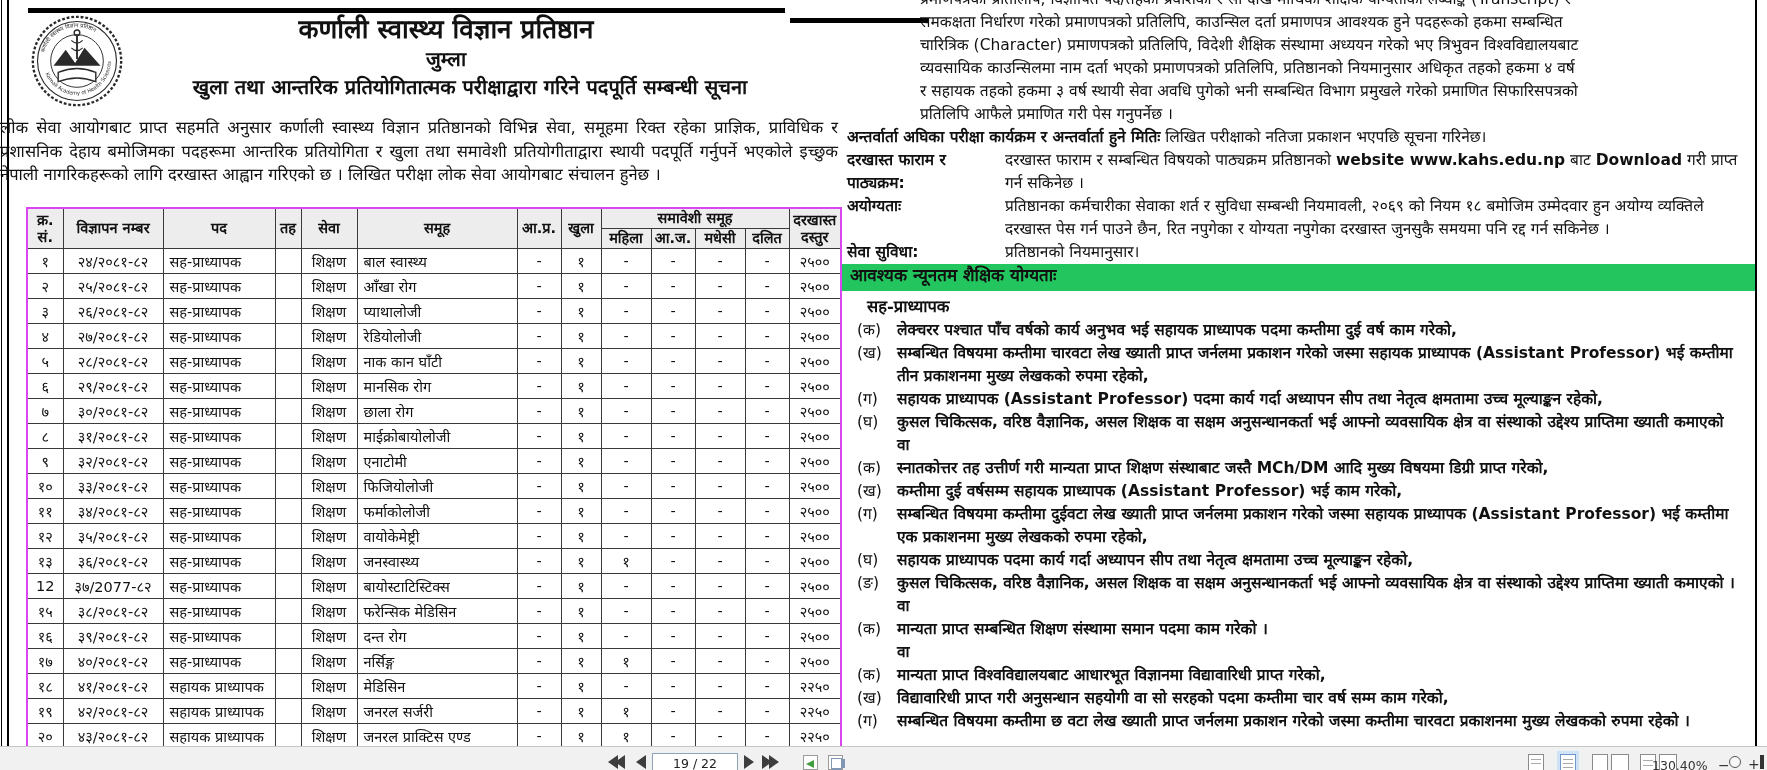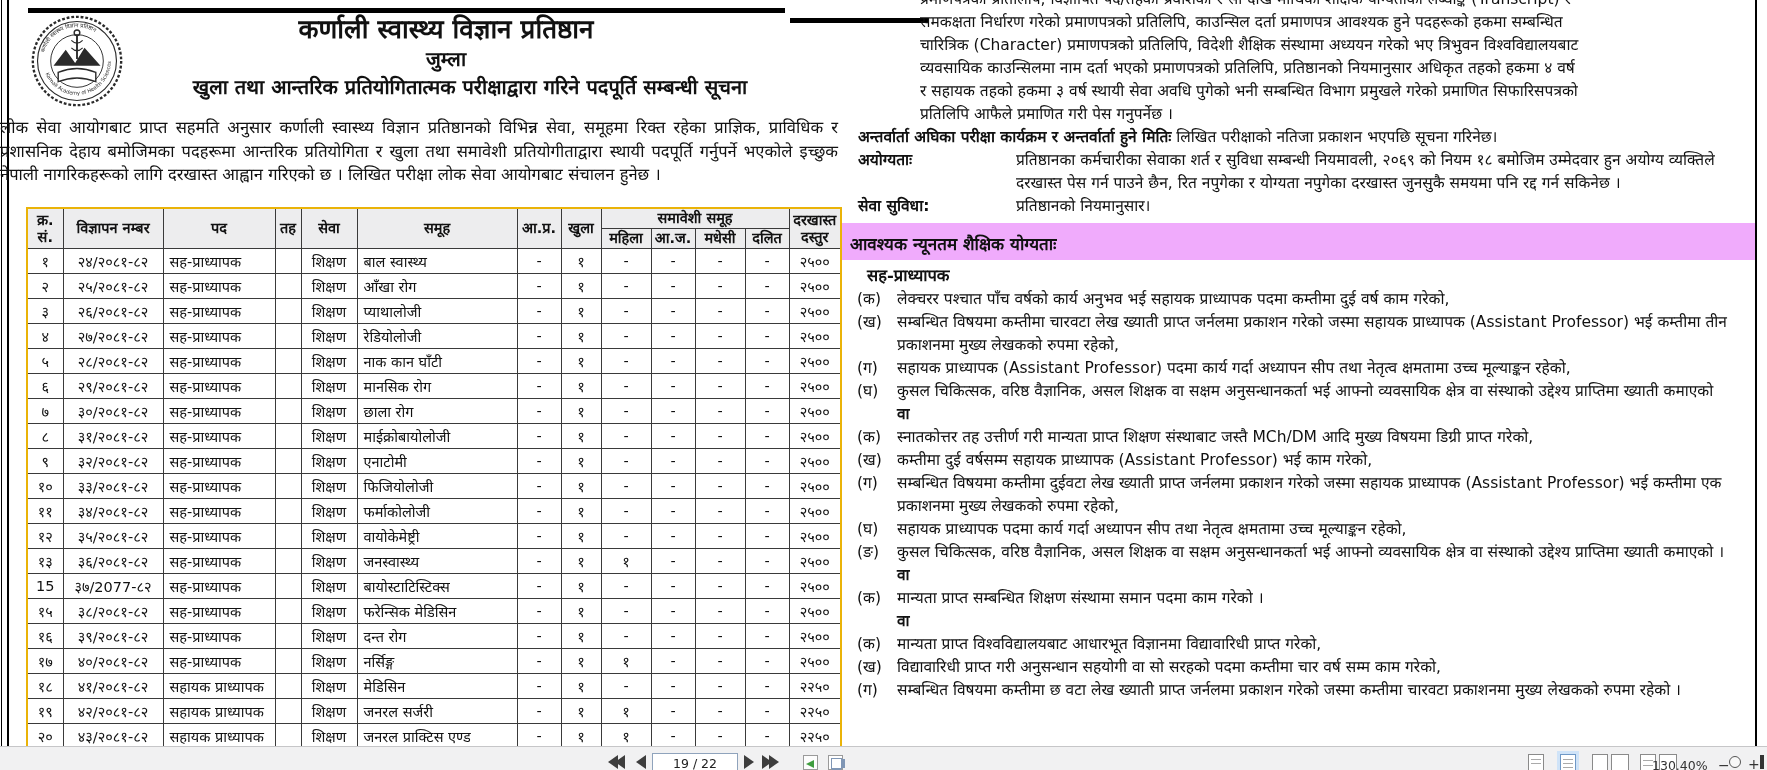--- a/index.html
+++ b/index.html
@@ -20,43 +20,43 @@
   .doc-header { position:relative; height:112px; }
   .logo-wrap { position:absolute; left:30px; top:14px; width:94px; height:94px; }
   .titles { position:absolute; left:110px; top:12px; width:672px; text-align:center; }
   .org-name { font-size:26px; font-weight:bold; line-height:34px; }
   .org-loc  { font-size:20px; font-weight:bold; line-height:27px; }
   .notice-title { font-size:20px; font-weight:bold; line-height:28px;padding-left:48px; }
   .pub-date { text-align:center; font-size:15px; line-height:20px; margin-top:1px; }
   .intro { margin-top:4px; width:838px; font-size:16.5px; line-height:23.5px; text-align:justify; }
 
   table.vac { position:absolute; left:26px; top:207px; width:814px;
-    border-collapse:collapse; table-layout:fixed; border:2px solid #eab308; }
+    border-collapse:collapse; table-layout:fixed; border:2px solid #d946ef; }
   table.vac th, table.vac td { border:1px solid #3a3a3a; font-size:14.5px; overflow:hidden; }
   table.vac th { background:#ededee; font-weight:bold; text-align:center; white-space:pre-line; line-height:17px; padding:1px 1px; }
   table.vac td { height:25px; text-align:center; padding:0 3px; white-space:nowrap; background:#fff; }
   table.vac td.al { text-align:left; padding-left:6px; }
 
   
   .right-col { position:absolute; left:842px; top:0; width:913px; height:746px; overflow:hidden;
     font-size:15.5px; line-height:23px; }
   .topcut { margin-top:-12px; margin-left:78px; width:830px; }
   .topcut .tline { white-space:nowrap; }
-  .info-row { display:flex; margin-left:16px; width:903px; }
+  .info-row { display:flex; margin-left:5px; width:903px; }
   .info-label { flex:0 0 158px; font-weight:bold; }
   .info-row.wide { display:block; }
   .info-row.wide .info-label { display:inline; }
   .info-value { flex:1 1 auto; }
   .b { font-weight:bold; }
-  .qual-header { margin-top:5px; width:913px; background:#f0abfc; font-weight:bold; font-size:17px;
-    padding:10px 0 4px 8px; }
+  .qual-header { width:913px; background:#22c55e; font-weight:bold; font-size:17px;
+    padding:0 0 4px 8px; }
   .qual-sub { margin-top:4px; margin-left:25px; font-weight:bold; font-size:16.5px; line-height:24px; }
   .q-item { display:flex; margin-left:15px; width:890px; }
   .q-m { flex:0 0 40px; }
-  .q-t { flex:1 1 auto; }
+  .q-t { flex:1 1 auto;font-weight:bold; }
   .q-item.or { margin-left:55px; font-weight:bold; }
 
   
   .toolbar { position:absolute; left:0; top:746px; width:1767px; height:24px; overflow:hidden;
     background:#f1f1f2; border-top:1px solid #c6c6c8; z-index:20; }
   .tb-inner { position:relative; width:1767px; height:40px; }
   .nav-btn { position:absolute; top:8px; display:flex; align-items:center; cursor:default; }
   .tri-l { width:0;height:0;border-top:7px solid transparent;border-bottom:7px solid transparent;border-right:10px solid #3d3d3d; }
   .tri-r { width:0;height:0;border-top:7px solid transparent;border-bottom:7px solid transparent;border-left:10px solid #3d3d3d; }
   .pagebox { position:absolute; left:652px; top:6px; width:86px; height:22px; background:#fff;
@@ -345,21 +345,21 @@
             <td class="al">जनस्वास्थ्य</td>
             <td>-</td>
             <td>१</td>
             <td>१</td>
             <td>-</td>
             <td>-</td>
             <td>-</td>
             <td>२५००</td>
           </tr>
           <tr>
-            <td>15</td>
+            <td>12</td>
             <td>३७/2077-८२</td>
             <td class="al">सह-प्राध्यापक</td>
             <td></td>
             <td>शिक्षण</td>
             <td class="al">बायोस्टाटिस्टिक्स</td>
             <td>-</td>
             <td>१</td>
             <td>-</td>
             <td>-</td>
             <td>-</td>
@@ -465,20 +465,24 @@
         <div class="tline">प्रमाणपत्रको प्रतिलिपि, विज्ञापित पद/तहको प्रवेशिका र सो देखि माथिका शैक्षिक योग्यताका लब्धाङ्क (Transcript) र</div>
         <div class="tline">समकक्षता निर्धारण गरेको प्रमाणपत्रको प्रतिलिपि, काउन्सिल दर्ता प्रमाणपत्र आवश्यक हुने पदहरूको हकमा सम्बन्धित</div>
         <div class="tline">चारित्रिक (Character) प्रमाणपत्रको प्रतिलिपि, विदेशी शैक्षिक संस्थामा अध्ययन गरेको भए त्रिभुवन विश्वविद्यालयबाट</div>
         <div class="tline">व्यवसायिक काउन्सिलमा नाम दर्ता भएको प्रमाणपत्रको प्रतिलिपि, प्रतिष्ठानको नियमानुसार अधिकृत तहको हकमा ४ वर्ष</div>
         <div class="tline">र सहायक तहको हकमा ३ वर्ष स्थायी सेवा अवधि पुगेको भनी सम्बन्धित विभाग प्रमुखले गरेको प्रमाणित सिफारिसपत्रको</div>
         <div class="tline">प्रतिलिपि आफैले प्रमाणित गरी पेस गनुपर्नेछ ।</div>
       </div>
     <div id="info-sections">
         <div class="info-row wide"><span class="info-label">अन्तर्वार्ता अघिका परीक्षा कार्यक्रम र अन्तर्वार्ता हुने मितिः</span><span class="info-value"><span> लिखित परीक्षाको नतिजा प्रकाशन भएपछि सूचना गरिनेछ।</span></span></div>
         <div class="info-row">
+          <span class="info-label">दरखास्त फाराम र पाठ्यक्रम:</span>
+          <span class="info-value"><span>दरखास्त फाराम र सम्बन्धित विषयको पाठ्यक्रम प्रतिष्ठानको </span><span class="b">website www.kahs.edu.np</span><span> बाट </span><span class="b">Download</span><span> गरी प्राप्त गर्न सकिनेछ ।</span></span>
+        </div>
+        <div class="info-row">
           <span class="info-label">अयोग्यताः</span>
           <span class="info-value"><span>प्रतिष्ठानका कर्मचारीका सेवाका शर्त र सुविधा सम्बन्धी नियमावली, २०६९ को नियम १८ बमोजिम उम्मेदवार हुन अयोग्य व्यक्तिले दरखास्त पेस गर्न पाउने छैन, रित नपुगेका र योग्यता नपुगेका दरखास्त जुनसुकै समयमा पनि रद्द गर्न सकिनेछ ।</span></span>
         </div>
         <div class="info-row">
           <span class="info-label">सेवा सुविधा:</span>
           <span class="info-value"><span>प्रतिष्ठानको नियमानुसार।</span></span>
         </div>
       </div>
     <div class="qual-header">आवश्यक न्यूनतम शैक्षिक योग्यताः</div>
     <div class="qual-sub">सह-प्राध्यापक</div>

